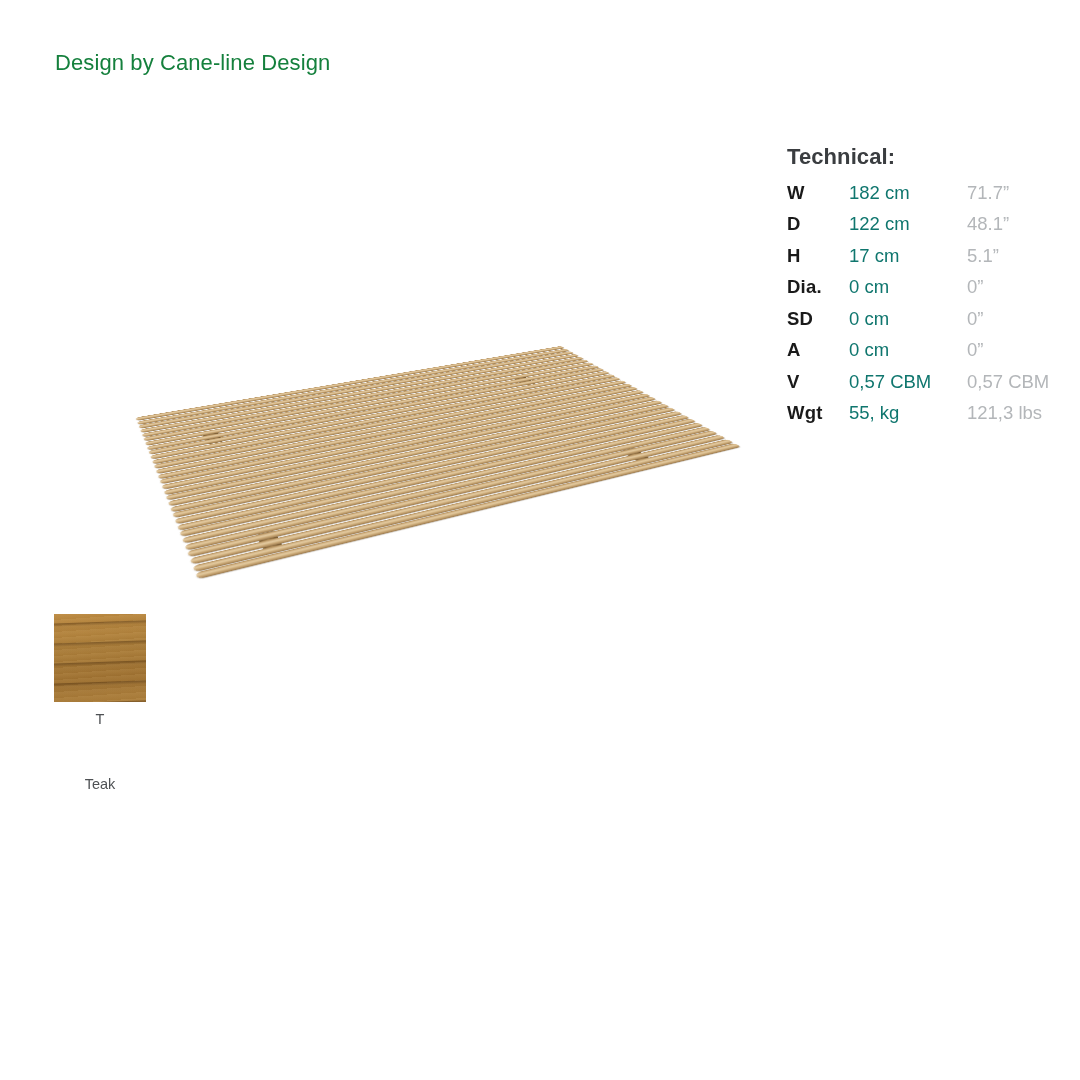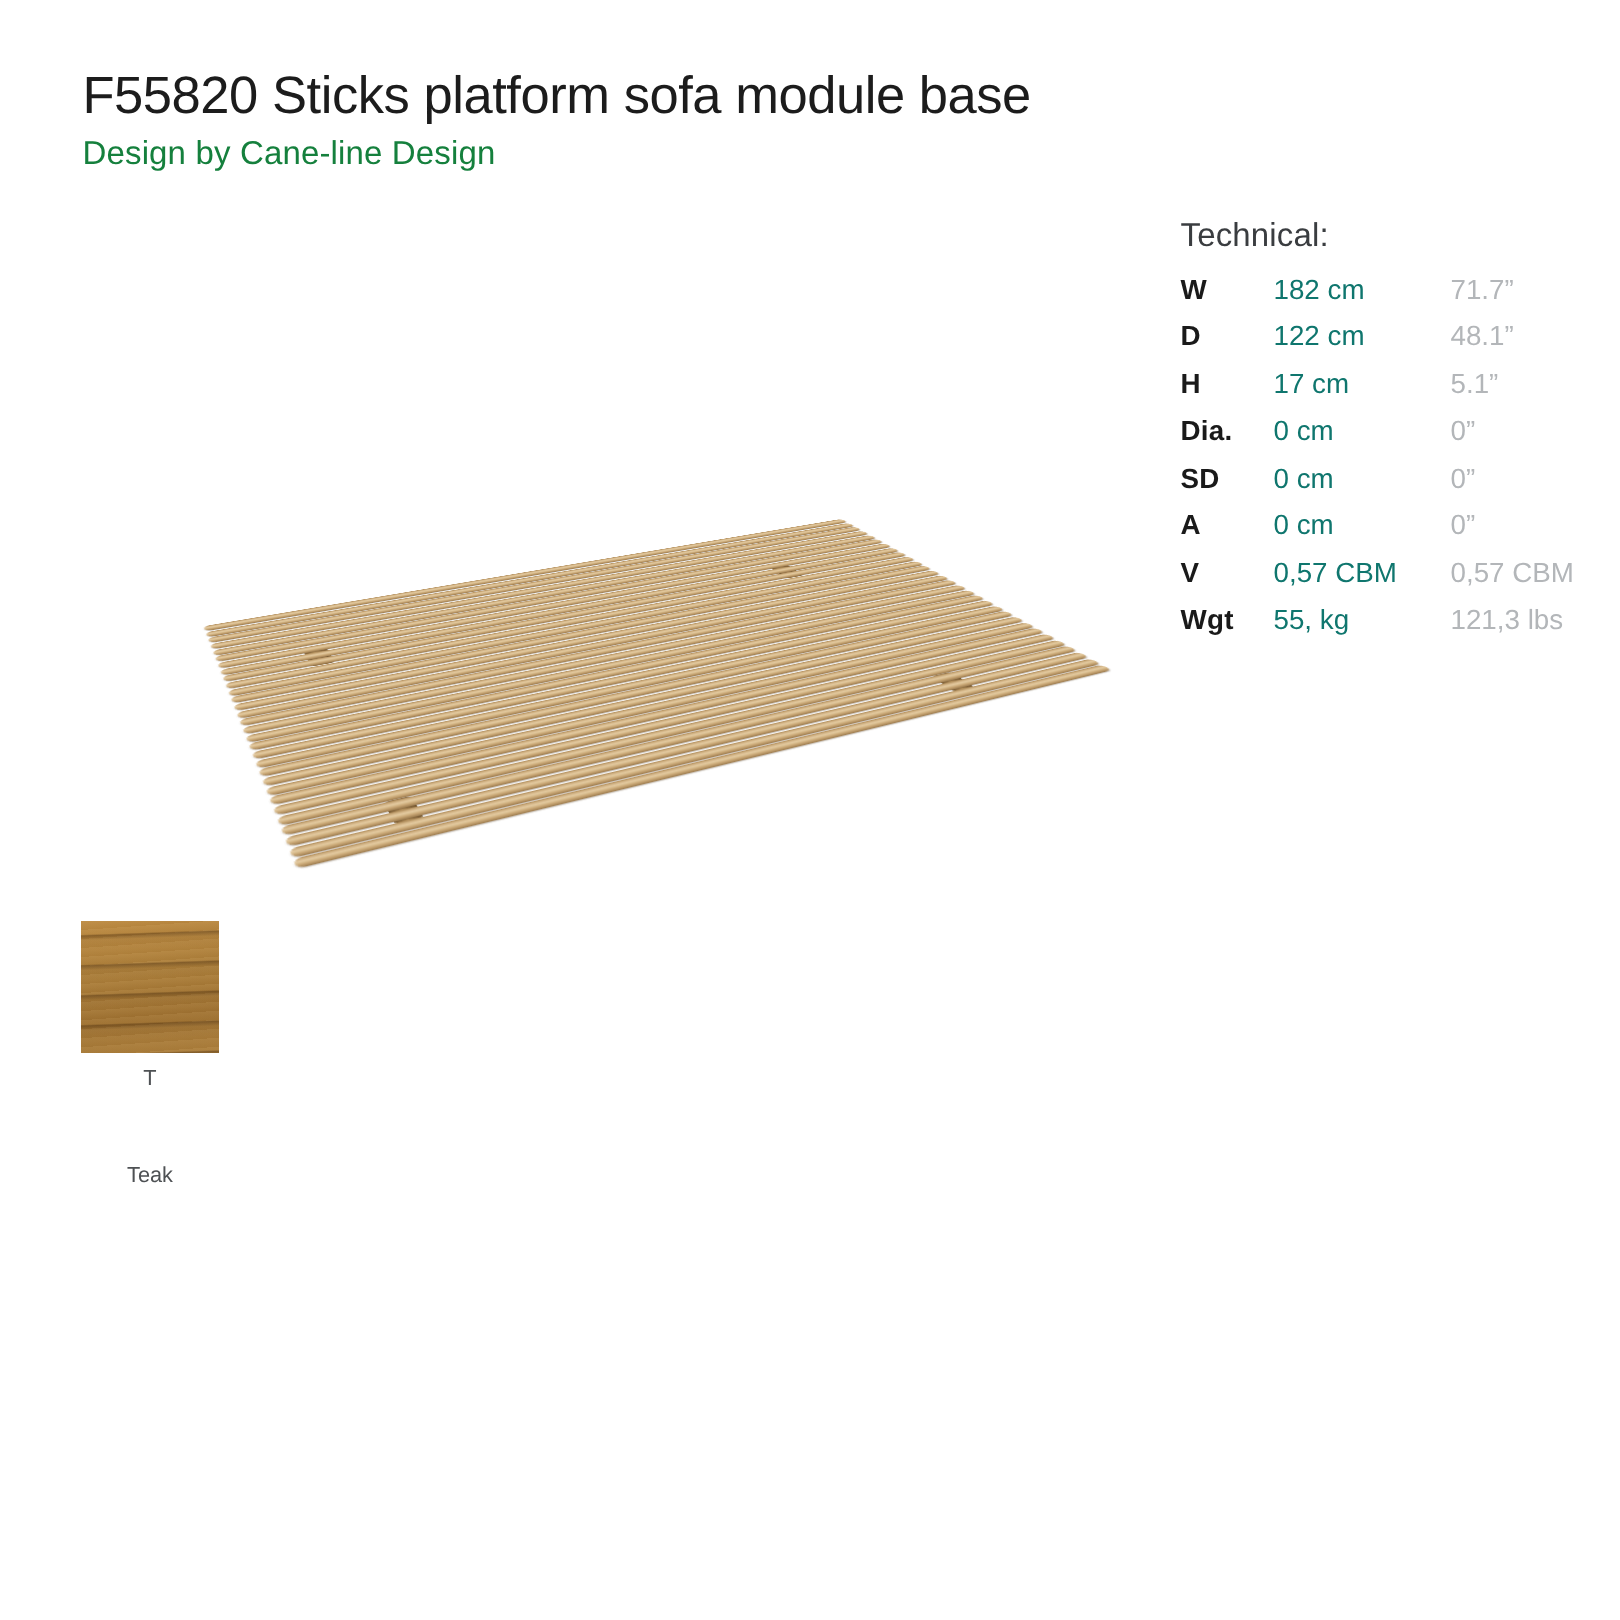--- a/index.html
+++ b/index.html
@@ -43,21 +43,21 @@
 
   
   .technical {
     position: absolute;
     left: 787px;
     top: 144px;
     width: 280px;
   }
   .technical-heading {
     font-size: 22px;
-    font-weight: 400;
+    font-weight: 700;
     color: #3a3d40;
     margin: 0 0 7px 0;
     letter-spacing: 0.1px;
   }
   .spec-table {
     border-collapse: collapse;
     width: 265px;
   }
   .spec-row td {
     padding: 0;
@@ -174,21 +174,20 @@
     margin-top: 44px;
   }
   .swatch-code {
     margin-top: 7px;
   }
 </style>
 </head>
 <body>
 
 <div class="header">
-  <h1 class="product-title">F55820 Sticks platform sofa module base</h1>
   <p class="product-subtitle">Design by Cane-line Design</p>
 </div>
 
 <div class="technical">
   <div class="technical-heading">Technical:</div>
   <table class="spec-table">
     <tbody id="spec-body">
         <tr class="spec-row">
           <td class="spec-label">W</td>
           <td class="spec-metric">182 cm</td>

